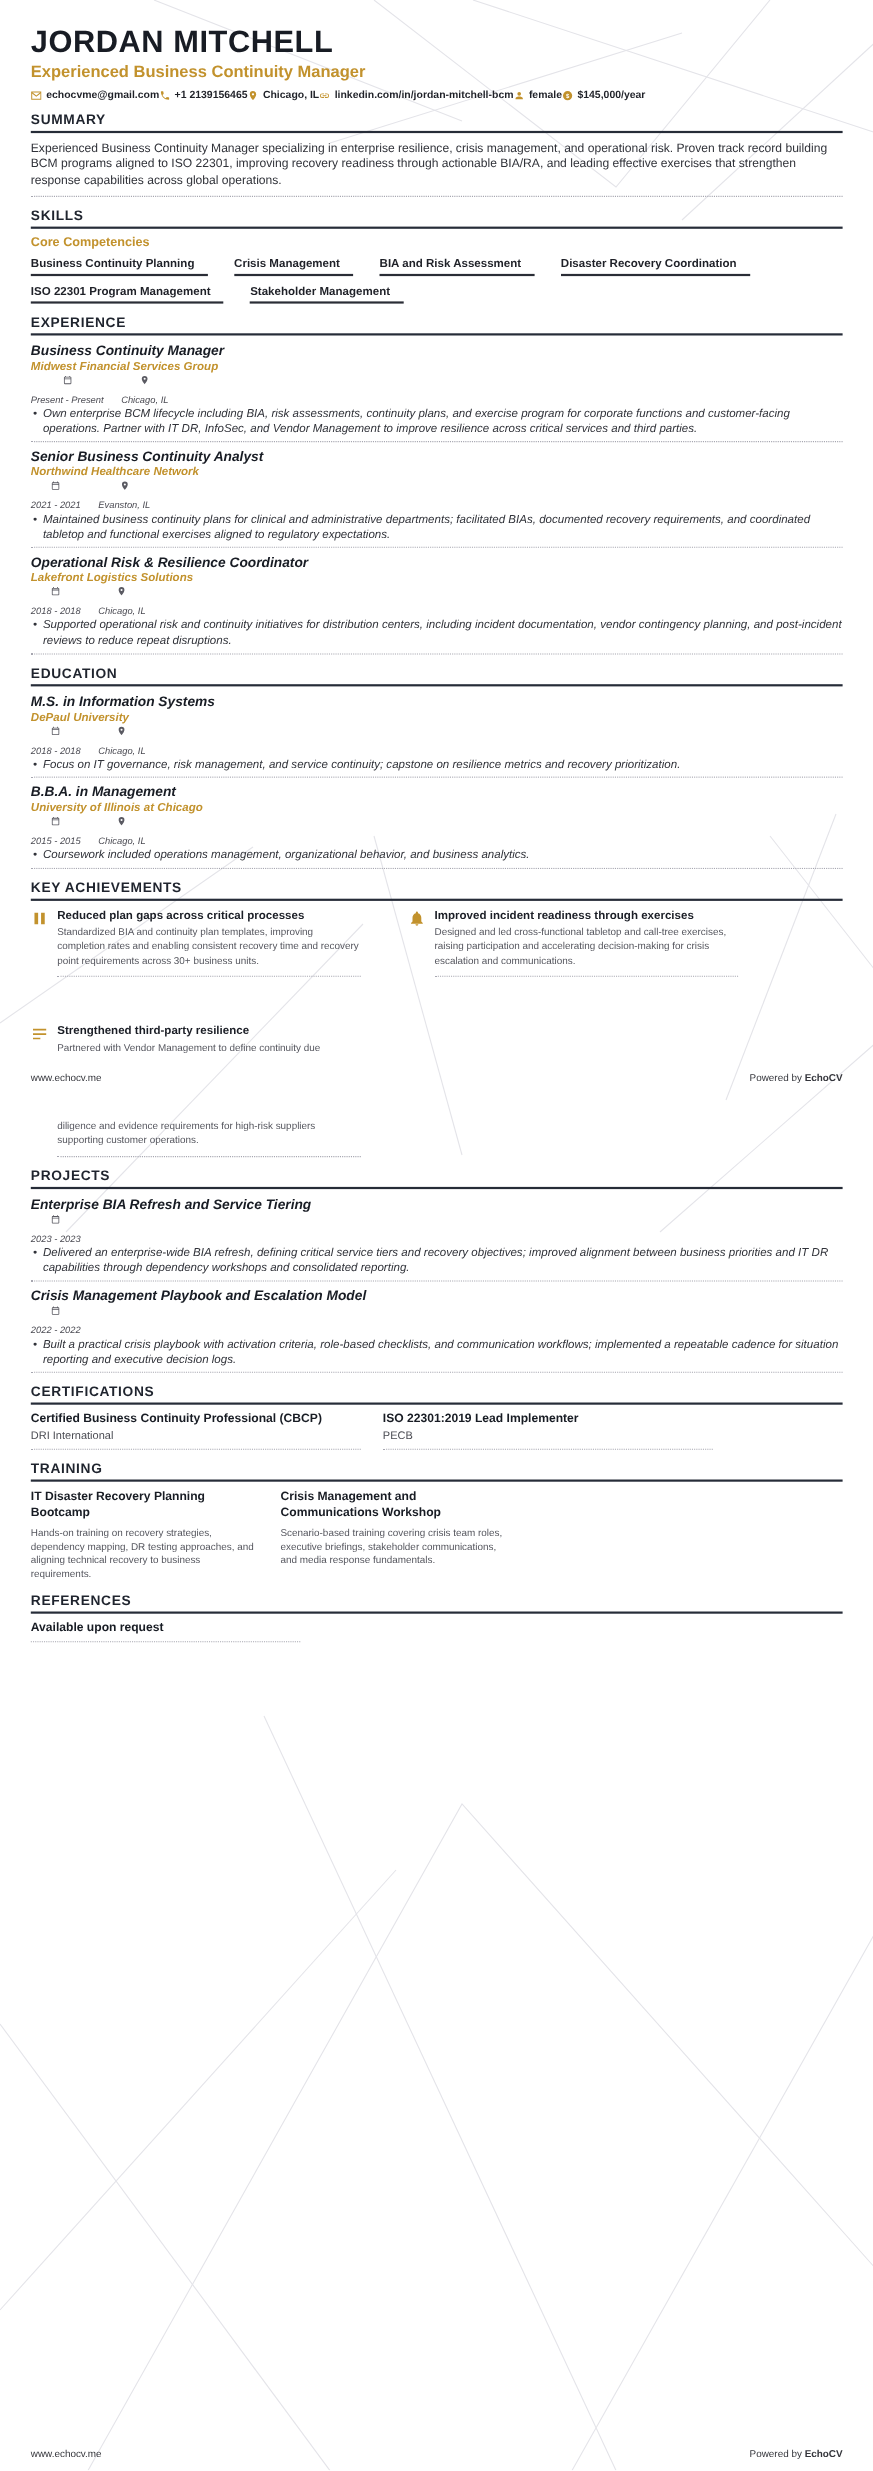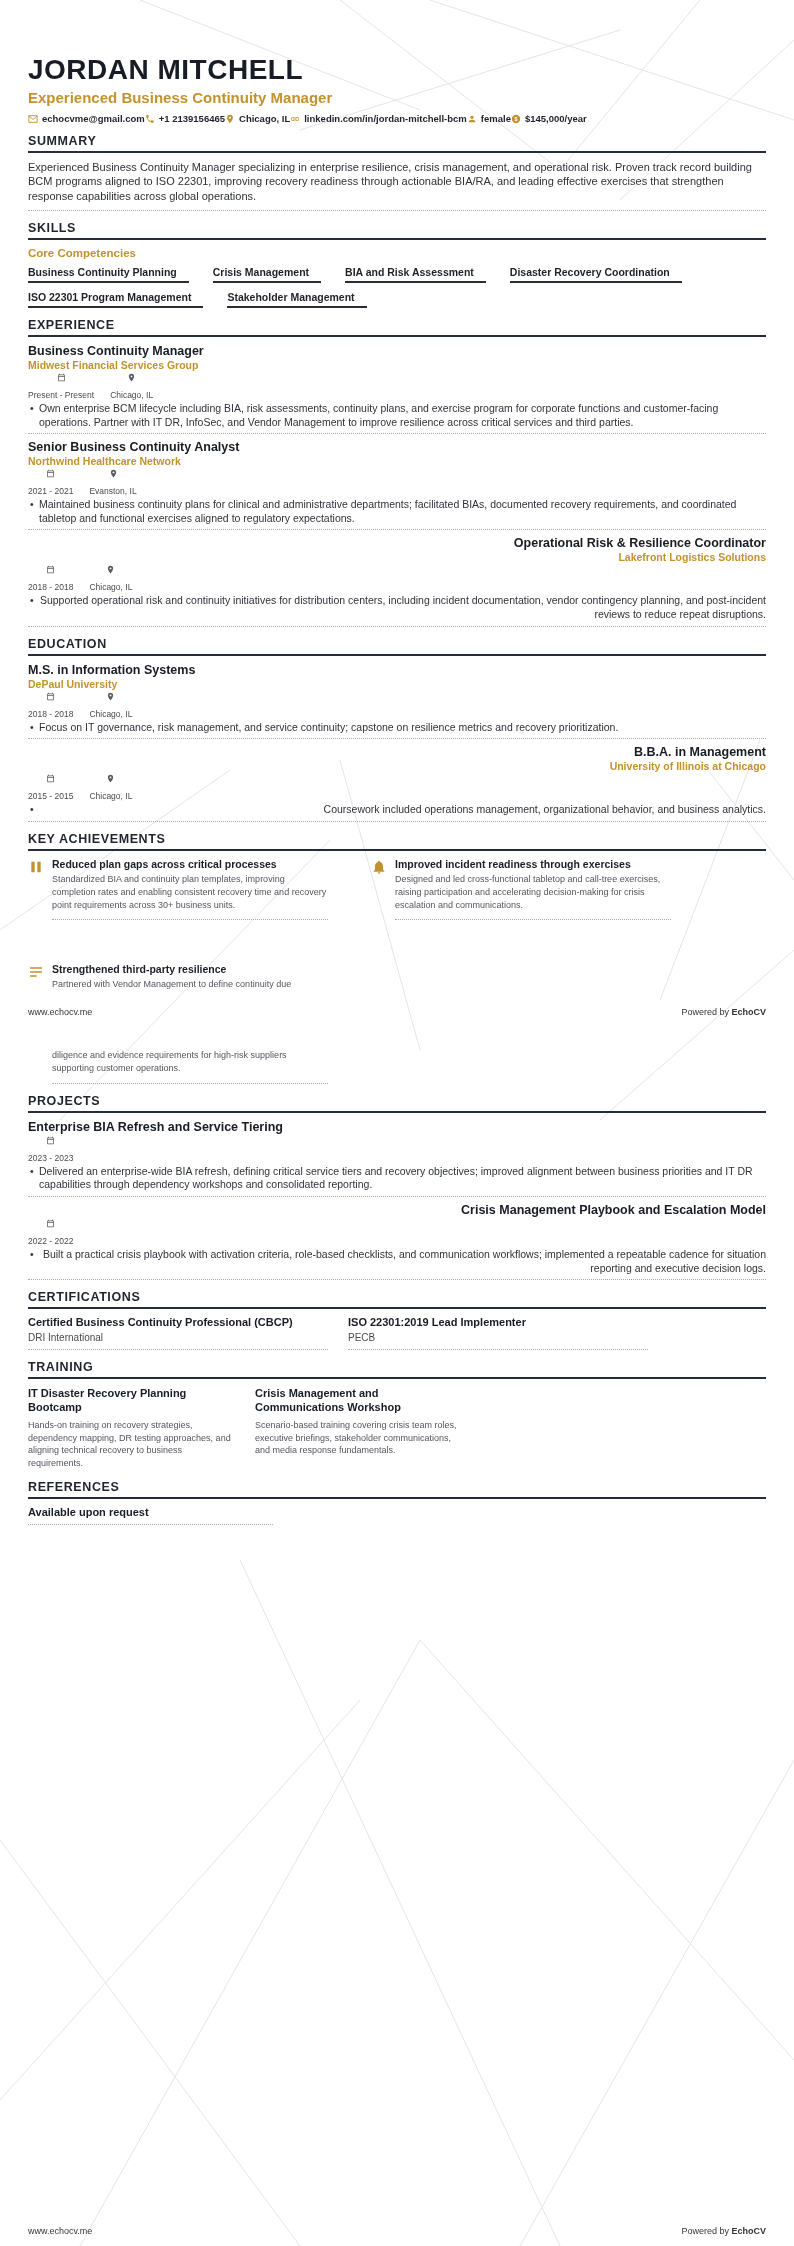--- a/index.html
+++ b/index.html
@@ -6,21 +6,21 @@
   html,body { width:794px; }
   body {
     height:2246px;
     font-family:"Liberation Sans", sans-serif;
     background:#ffffff;
     color:#2e2f35;
   }
   .doc { position:relative; width:794px; height:2246px; background:#fff; overflow:hidden; display:flex; flex-direction:column; }
   .bg-svg { position:absolute; inset:0; z-index:0; }
   .page { position:relative; z-index:1; padding-left:28px; padding-right:28px; }
-  .page-1 { padding-top:22px;margin-top:32px; }
+  .page-1 { padding-top:22px; }
   .page-2 { flex:1; display:flex; flex-direction:column; padding-top:22px; }
 
   .name { font-size:28px; font-weight:bold; letter-spacing:.5px; color:#181c24; }
   .role { font-size:15px; font-weight:bold; color:#c2922d; margin-top:3px; }
   .contact-row { display:flex; flex-wrap:wrap; gap:4px 0; margin-top:7px; align-items:center; }
   .contact { display:inline-flex; align-items:center; gap:4px; font-size:9.5px; font-weight:bold; color:#1f2128; }
   .contact .icon { color:#c2922d; }
   .icon { display:inline-block; flex:none; }
   .i10 { width:10px; height:10px; }
   .i9 { width:9px; height:9px; }
@@ -30,22 +30,22 @@
   .sec-title { font-size:12.5px; font-weight:bold; letter-spacing:.6px; color:#1f242e;
     padding-bottom:3px; border-bottom:2px solid #262c38; margin-bottom:7px; }
 
   .para { font-size:11px; line-height:1.3; color:#303239; }
   .dotted-after { padding-bottom:7px; border-bottom:1.5px dotted #a6a6b0; }
 
   .group-title { font-size:11.5px; font-weight:bold; color:#c2922d; margin:1px 0 7px; }
   .skills-wrap { display:flex; flex-wrap:wrap; gap:8px 24px; }
   .skill { font-size:10.5px; font-weight:bold; color:#1f2128; padding:0 12px 3px 0; border-bottom:2px solid #2a2d36; }
 
-  .job { padding-bottom:4px; border-bottom:1.5px dotted #a6a6b0; margin-bottom:6px; }
-  .job.last { margin-bottom:0;text-align:right; }
+  .job { padding-bottom:4px; border-bottom:1.5px dotted #a6a6b0; margin-bottom:6px;font-style:italic; }
+  .job.last { margin-bottom:0; }
   .item-title { font-size:12.5px; font-weight:bold; color:#181c24; }
   .company { font-size:10.5px; font-weight:bold; color:#c2922d; margin-top:1px; }
   .meta-row { display:flex; gap:16px; align-items:center; margin:2px 0 2px; }
   .meta { display:inline-flex; gap:8px; align-items:center; font-size:8.5px; color:#4a4a52;flex-direction:column; }
   .meta .icon { color:#5a5a62; }
   .bullets { list-style:none; }
   .bullets li { position:relative; padding-left:11px; font-size:10.5px; line-height:1.3; color:#303239; }
   .bullets li::before { content:"•"; position:absolute; left:2px; }
 
   .ach-grid { display:grid; grid-template-columns:300px 300px; column-gap:20px; row-gap:8px; align-items:start;gap:43px; }

